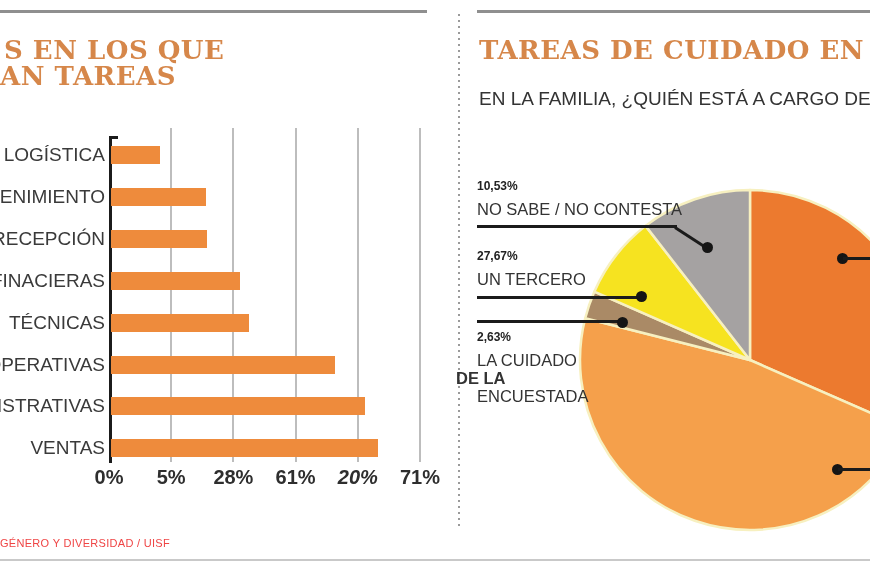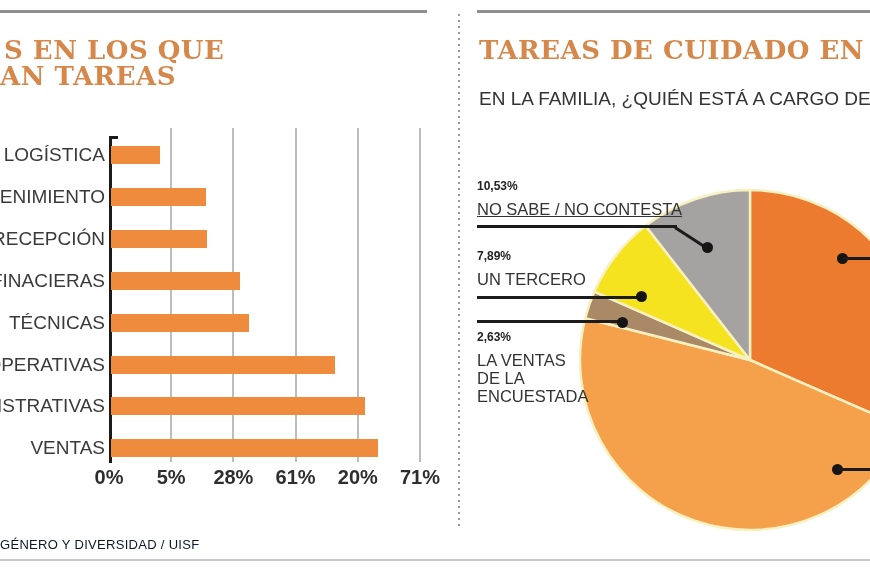--- a/index.html
+++ b/index.html
@@ -32,21 +32,21 @@
   .axis-cap{height:3px;background:var(--axis);}
   .bar{height:18px;background:var(--bar);}
   .cat-label{
     font-size:19px;color:#3a3a3a;text-align:right;white-space:nowrap;
     height:22px;line-height:22px;
   }
   .tick-label{
     font-size:20px;font-weight:bold;color:#2e2e2e;text-align:center;
     width:72px;white-space:nowrap;
   }
-  .source{font-size:13px;color:#0f172a;letter-spacing:.3px;white-space:nowrap;text-align:right;}
+  .source{font-size:11px;color:#ef4444;letter-spacing:.3px;white-space:nowrap;text-align:right;}
   
   .co-value{font-size:12px;font-weight:bold;color:#222;white-space:nowrap;}
   .co-label{font-size:16.5px;color:#333;white-space:nowrap;line-height:18px;}
   .co-line{height:3px;background:#1b1b1b;}
   .co-diag{height:3px;background:#1b1b1b;transform-origin:0 50%;}
   .dot{width:11px;height:11px;border-radius:50%;background:#151515;}
 </style>
 </head>
 <body>
 
@@ -62,21 +62,21 @@
 
   <div class="abs" id="bar-chart" style="left:0;top:0;width:435px;height:500px;">
       <div class="abs tick-label" style="left: 73px; top: 466px;">0%</div>
       <div class="abs gridline" style="left: 170.2px; top: 128px; height: 334px;"></div>
       <div class="abs tick-label" style="left: 135.2px; top: 466px;">5%</div>
       <div class="abs gridline" style="left: 232.4px; top: 128px; height: 334px;"></div>
       <div class="abs tick-label" style="left: 197.4px; top: 466px;">28%</div>
       <div class="abs gridline" style="left: 294.6px; top: 128px; height: 334px;"></div>
       <div class="abs tick-label" style="left: 259.6px; top: 466px;">61%</div>
       <div class="abs gridline" style="left: 356.8px; top: 128px; height: 334px;"></div>
-      <div class="abs tick-label" style="left: 321.8px; top: 466px;">20%</div>
+      <div class="abs tick-label" style="left: 321.8px; top: 466px; font-style: italic;">20%</div>
       <div class="abs gridline" style="left: 419px; top: 128px; height: 334px;"></div>
       <div class="abs tick-label" style="left: 384px; top: 466px;">71%</div>
       <div class="abs axis-v" style="left: 109px; top: 136px; height: 327px;"></div>
       <div class="abs axis-cap" style="left: 109px; top: 136px; width: 9px;"></div>
       <div class="abs cat-label" style="left: -140px; top: 144px; width: 245px;">LOGÍSTICA</div>
       <div class="abs bar" style="left: 111px; top: 146px; width: 48.516px; background: rgb(238, 139, 60);"></div>
       <div class="abs cat-label" style="left: -140px; top: 185.9px; width: 245px;">NTENIMIENTO</div>
       <div class="abs bar" style="left: 111px; top: 187.9px; width: 94.544px; background: rgb(238, 139, 60);"></div>
       <div class="abs cat-label" style="left: -140px; top: 227.8px; width: 245px;">A/RECEPCIÓN</div>
       <div class="abs bar" style="left: 111px; top: 229.8px; width: 95.788px; background: rgb(238, 139, 60);"></div>
@@ -99,35 +99,35 @@
 
   <svg id="pie-svg" class="abs" style="left:576px;top:186px;" width="348" height="348" viewBox="0 0 348 348">
       <path d="M 174 174 L 174.00 4.00 A 170 170 0 0 1 329.68 242.30 Z" fill="#EC7A2F" stroke="#F7F0C0" stroke-width="2.5" stroke-linejoin="round"></path>
       <path d="M 174 174 L 329.68 242.30 A 170 170 0 0 1 9.21 132.24 Z" fill="#F5A04B" stroke="#F7F0C0" stroke-width="2.5" stroke-linejoin="round"></path>
       <path d="M 174 174 L 9.21 132.24 A 170 170 0 0 1 18.32 105.70 Z" fill="#AA8A66" stroke="#F7F0C0" stroke-width="2.5" stroke-linejoin="round"></path>
       <path d="M 174 174 L 18.32 105.70 A 170 170 0 0 1 69.55 39.87 Z" fill="#F6E320" stroke="#F7F0C0" stroke-width="2.5" stroke-linejoin="round"></path>
       <path d="M 174 174 L 69.55 39.87 A 170 170 0 0 1 174.00 4.00 Z" fill="#A5A2A2" stroke="#F7F0C0" stroke-width="2.5" stroke-linejoin="round"></path>
     </svg>
 
   <div class="abs co-value" style="left:477px;top:179px;">10,53%</div>
-  <div class="abs co-label" style="left:477px;top:200px;text-decoration:underline;">NO SABE / NO CONTESTA</div>
+  <div class="abs co-label" style="left:477px;top:200px;">NO SABE / NO CONTESTA</div>
   <div class="abs co-line" style="left:477px;top:225px;width:200px;"></div>
   <div class="abs co-diag" style="left:675px;top:226px;width:40px;transform:rotate(33deg);"></div>
   <div class="abs dot" style="left:702px;top:242px;"></div>
 
-  <div class="abs co-value" style="left:477px;top:249px;">7,89%</div>
+  <div class="abs co-value" style="left:477px;top:249px;">27,67%</div>
   <div class="abs co-label" style="left:477px;top:270px;">UN TERCERO</div>
   <div class="abs co-line" style="left:477px;top:296px;width:160px;"></div>
   <div class="abs dot" style="left:636px;top:291px;"></div>
 
   <div class="abs co-line" style="left:477px;top:320px;width:143px;"></div>
   <div class="abs dot" style="left:617px;top:317px;"></div>
   <div class="abs co-value" style="left:477px;top:330px;">2,63%</div>
-  <div class="abs co-label" style="left:477px;top:351px;">LA VENTAS</div>
-  <div class="abs co-label" style="left:477px;top:369px;">DE LA</div>
+  <div class="abs co-label" style="left:477px;top:351px;">LA CUIDADO</div>
+  <div class="abs co-label" style="left:456px;top:369px;font-weight:bold;">DE LA</div>
   <div class="abs co-label" style="left:477px;top:387px;">ENCUESTADA</div>
 
   <div class="abs dot" style="left:837px;top:253px;"></div>
   <div class="abs co-line" style="left:843px;top:257px;width:27px;"></div>
   <div class="abs dot" style="left:832px;top:464px;"></div>
   <div class="abs co-line" style="left:838px;top:468px;width:32px;"></div>
 
 </div>
 
 </body></html>

